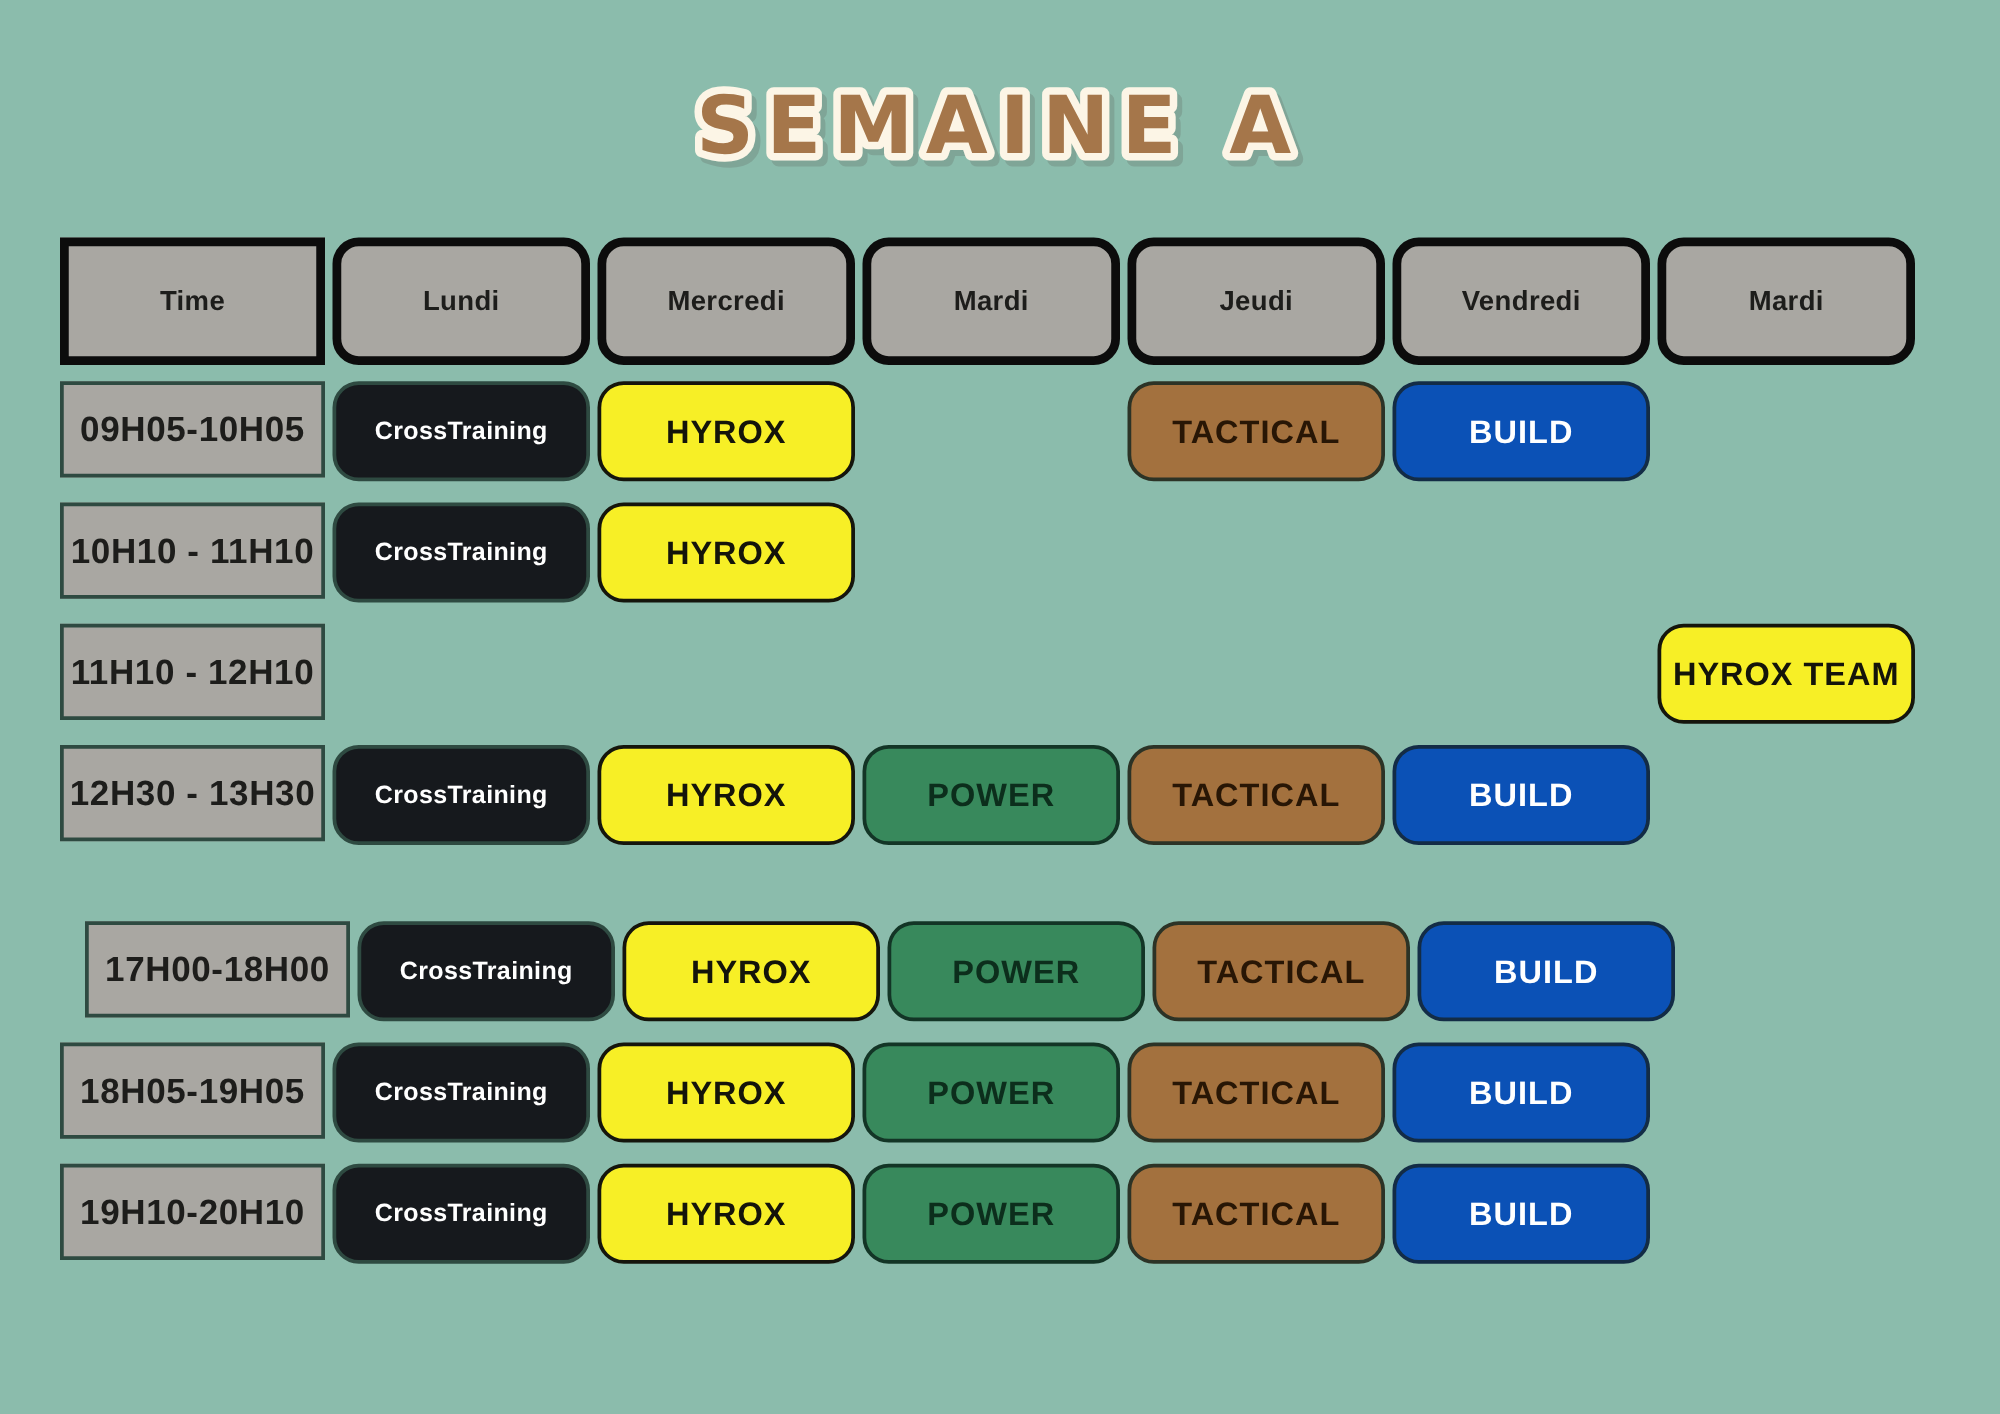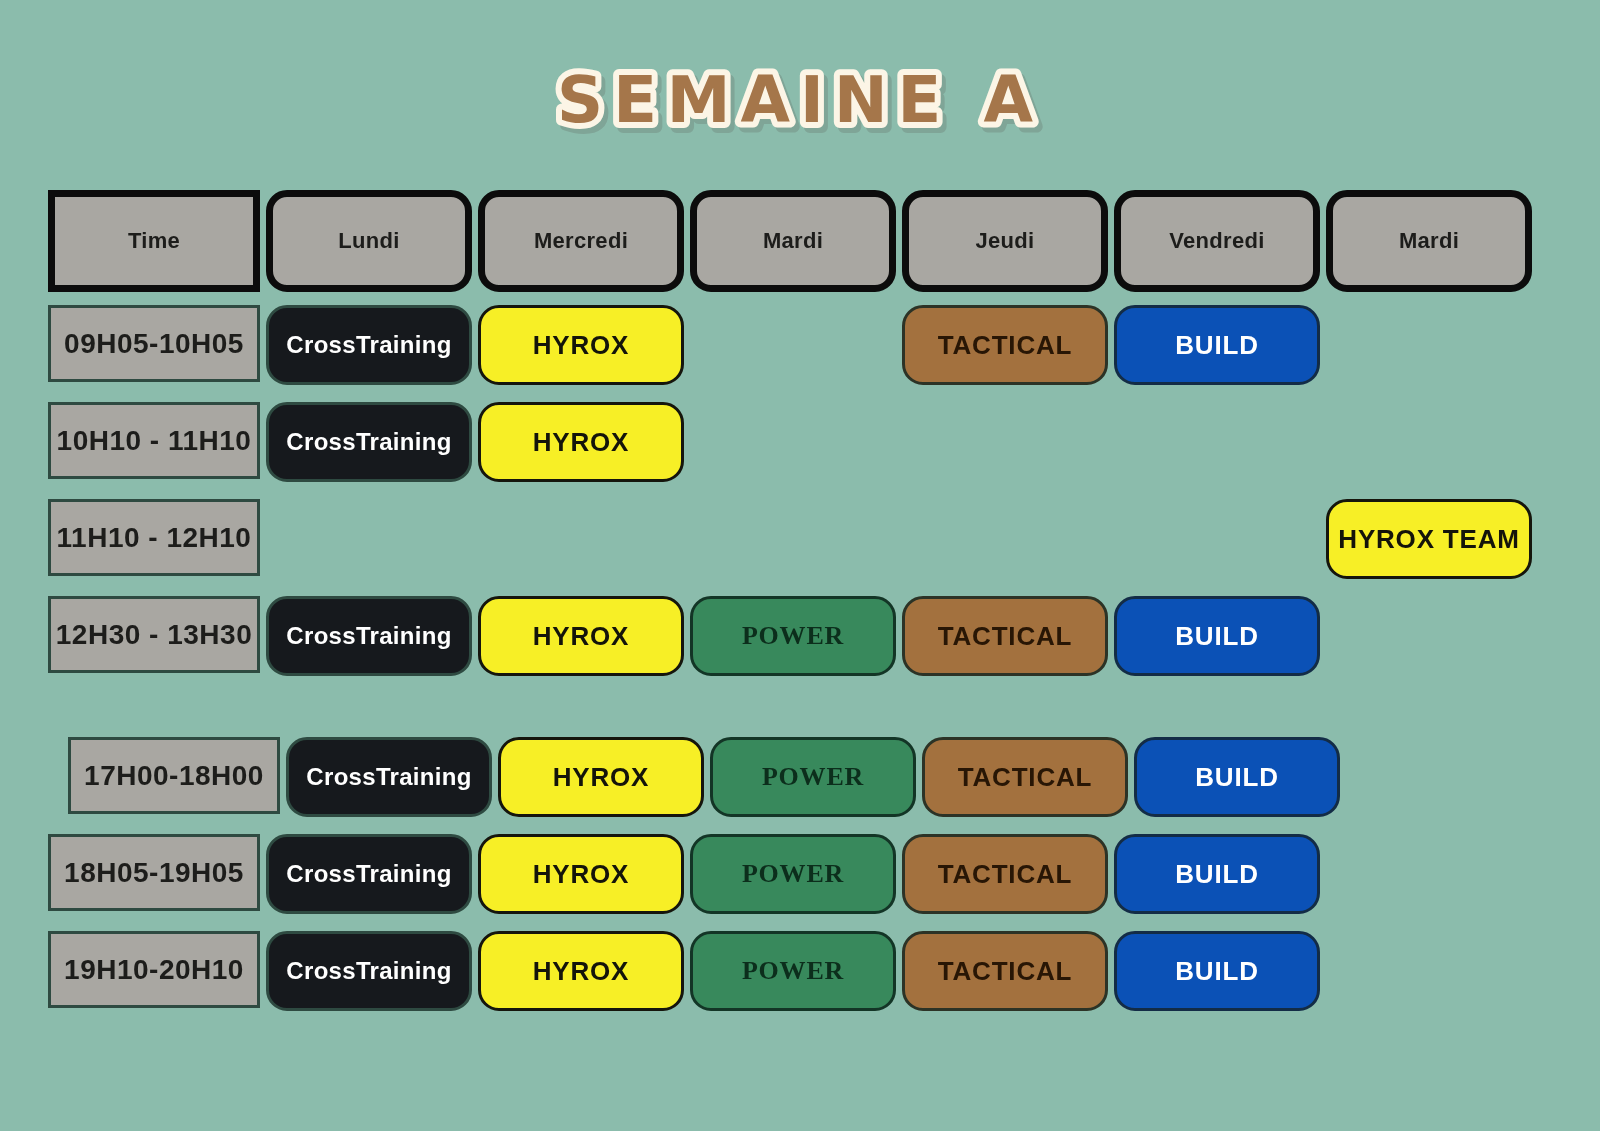--- a/index.html
+++ b/index.html
@@ -68,33 +68,32 @@
   .activity {
     border: 3px solid #20332c;
     font-size: 26px;
     font-weight: bold;
     letter-spacing: 0.8px;
   }
   .t-crosstraining {
     background: var(--crosstraining-bg, #16191d);
     color: var(--crosstraining-text, #ffffff);
     border-color: #2e4a41;
-    font-size: 24px;
+    font-size: 20px;
     letter-spacing: 0.3px;
   }
   .t-hyrox {
     background: var(--hyrox-bg, #f7ef26);
     color: var(--hyrox-text, #14140a);
     border-color: #15150c;
   }
   .t-power {
     background: var(--power-bg, #38895c);
     color: var(--power-text, #0c2e1c);
     border-color: #133526;
-    font-family: Liberation Serif, serif;
   }
   .t-tactical {
     background: var(--tactical-bg, #a3713e);
     color: var(--tactical-text, #281605);
     border-color: #2c3326;
   }
   .t-build {
     background: var(--build-bg, #0b51b6);
     color: var(--build-text, #ffffff);
     border-color: #132c46;

